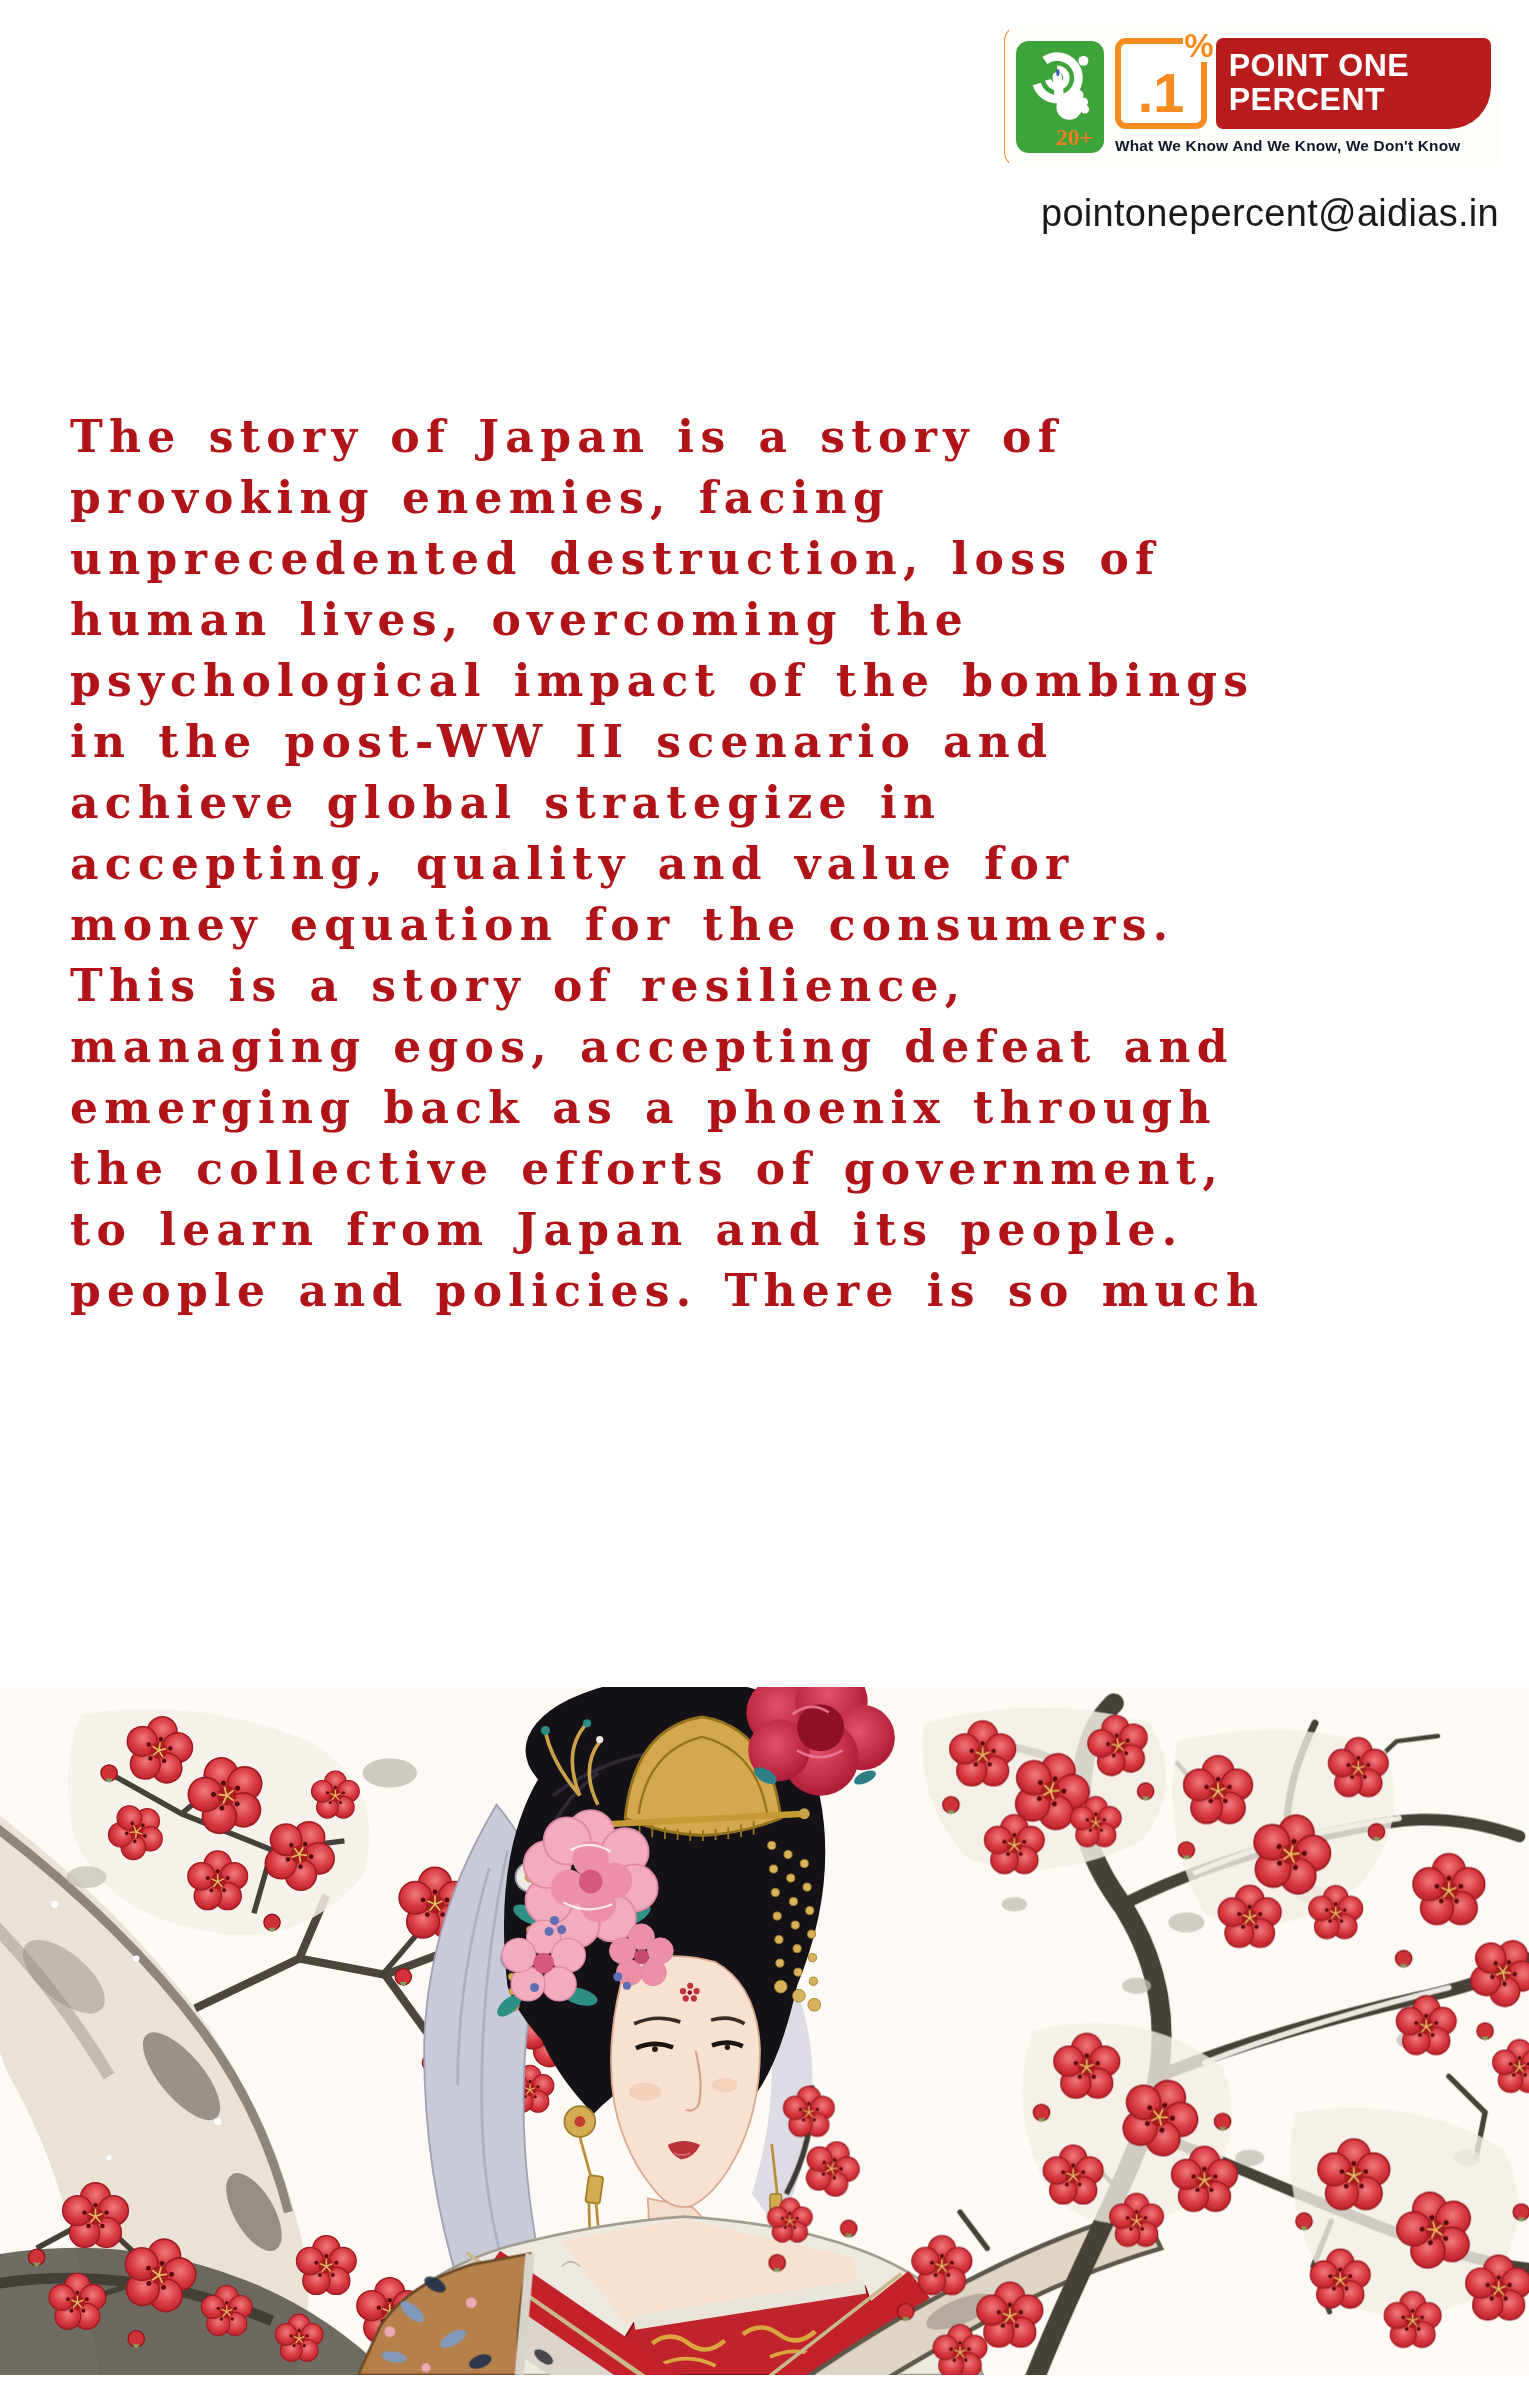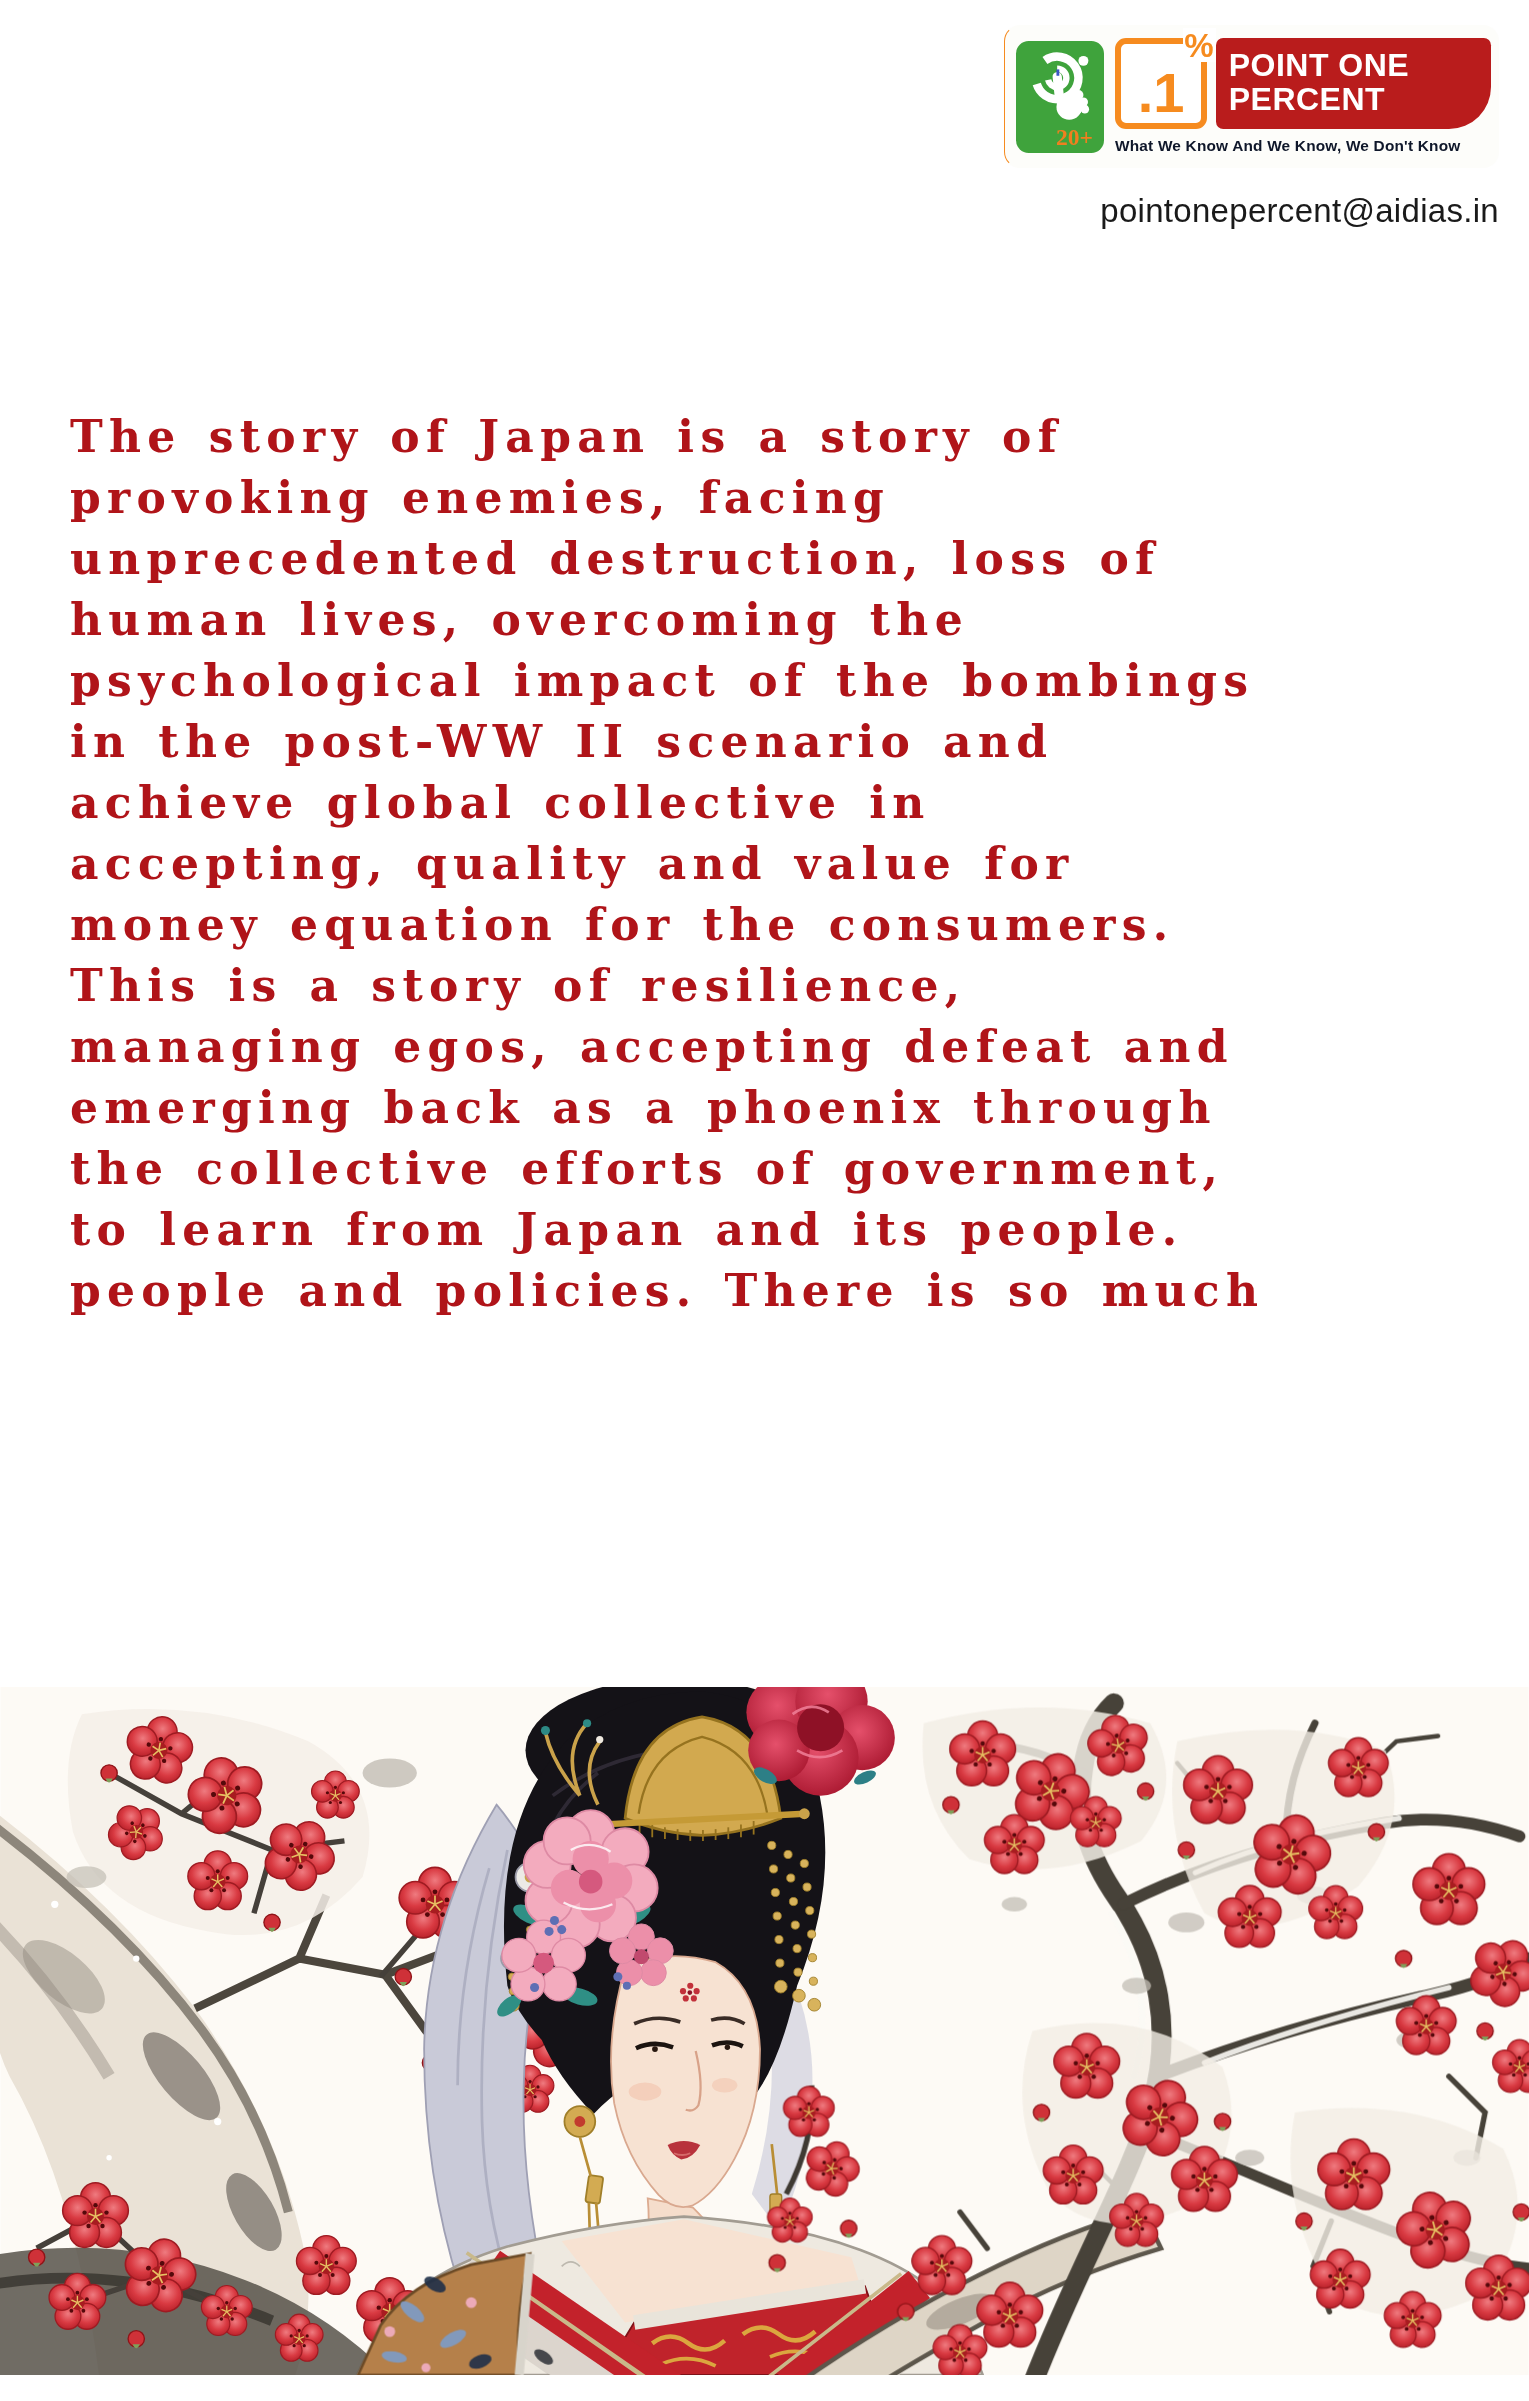--- a/index.html
+++ b/index.html
@@ -20,21 +20,21 @@
           box-sizing:border-box;background:#fff;flex:0 0 auto;}
   .p1{position:absolute;left:0;right:0;bottom:1.8px;text-align:center;color:#f68b1f;
       font-weight:800;font-size:56px;line-height:1;}
   .pct{position:absolute;top:-16.3px;right:-14.5px;background:#fff;color:#f68b1f;
        font-weight:800;font-size:33px;line-height:1;padding:0.9px 1.8px;}
   .name-banner{flex:1 1 auto;background:#b91c1c;border-radius:7.2px 7.2px 42px 7.2px;
                color:#fff;font-weight:800;font-size:32px;line-height:1.06;
                padding:11px 0 0 12.7px;letter-spacing:0.5px;}
   .name-banner span{display:block;}
   .tagline{margin-top:8.2px;color:#0f172a;font-weight:700;font-size:15.4px;letter-spacing:0.2px;}
-  .email{position:absolute;top:192px;right:30px;color:#1a1a1a;font-size:33px;letter-spacing:0.3px;}
+  .email{position:absolute;top:192px;right:30px;color:#1a1a1a;font-size:38px;letter-spacing:0.3px;}
 
   
   .quote{position:absolute;top:406px;left:70px;width:1413px;text-align:left;}
   .qline{font-family:"DejaVu Serif","Liberation Serif",serif;font-weight:700;
          color:#b01419;font-size:44px;line-height:61px;letter-spacing:6.3px;word-spacing:5.4px;white-space:nowrap;}
 
   
   .artwork{position:absolute;top:1687px;left:0;width:1529px;height:688px;}
   .artwork svg{display:block;width:1529px;height:688px;}
 </style>
@@ -81,21 +81,21 @@
     <div class="email">pointonepercent@aidias.in</div>
   </header>
 
   <main class="quote">
     <div class="qline">The story of Japan is a story of</div>
     <div class="qline">provoking enemies, facing</div>
     <div class="qline">unprecedented destruction, loss of</div>
     <div class="qline">human lives, overcoming the</div>
     <div class="qline">psychological impact of the bombings</div>
     <div class="qline">in the post-WW II scenario and</div>
-    <div class="qline">achieve global collective in</div>
+    <div class="qline">achieve global strategize in</div>
     <div class="qline">accepting, quality and value for</div>
     <div class="qline">money equation for the consumers.</div>
     <div class="qline">This is a story of resilience,</div>
     <div class="qline">managing egos, accepting defeat and</div>
     <div class="qline">emerging back as a phoenix through</div>
     <div class="qline">the collective efforts of government,</div>
     <div class="qline">to learn from Japan and its people.</div>
     <div class="qline">people and policies. There is so much</div>
   </main>
 

